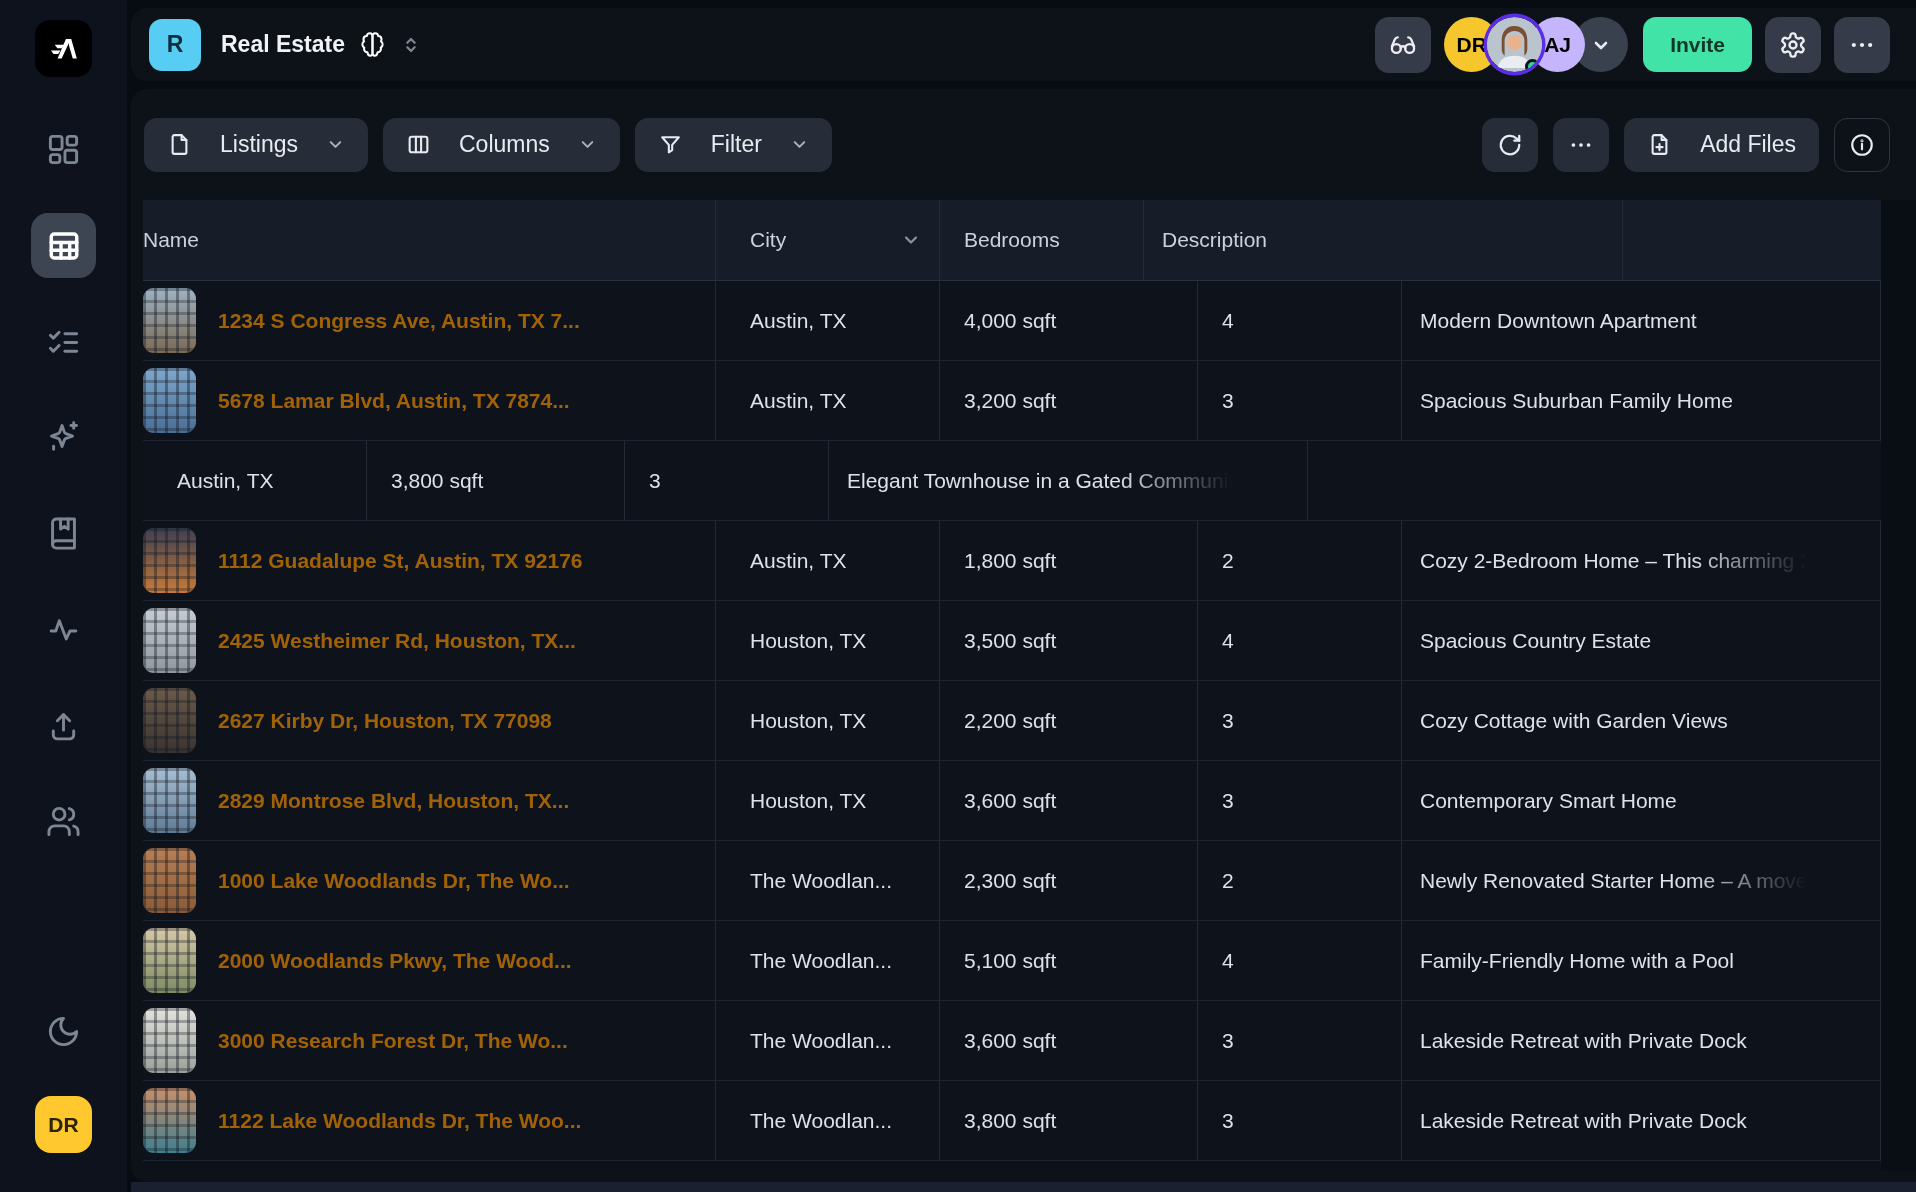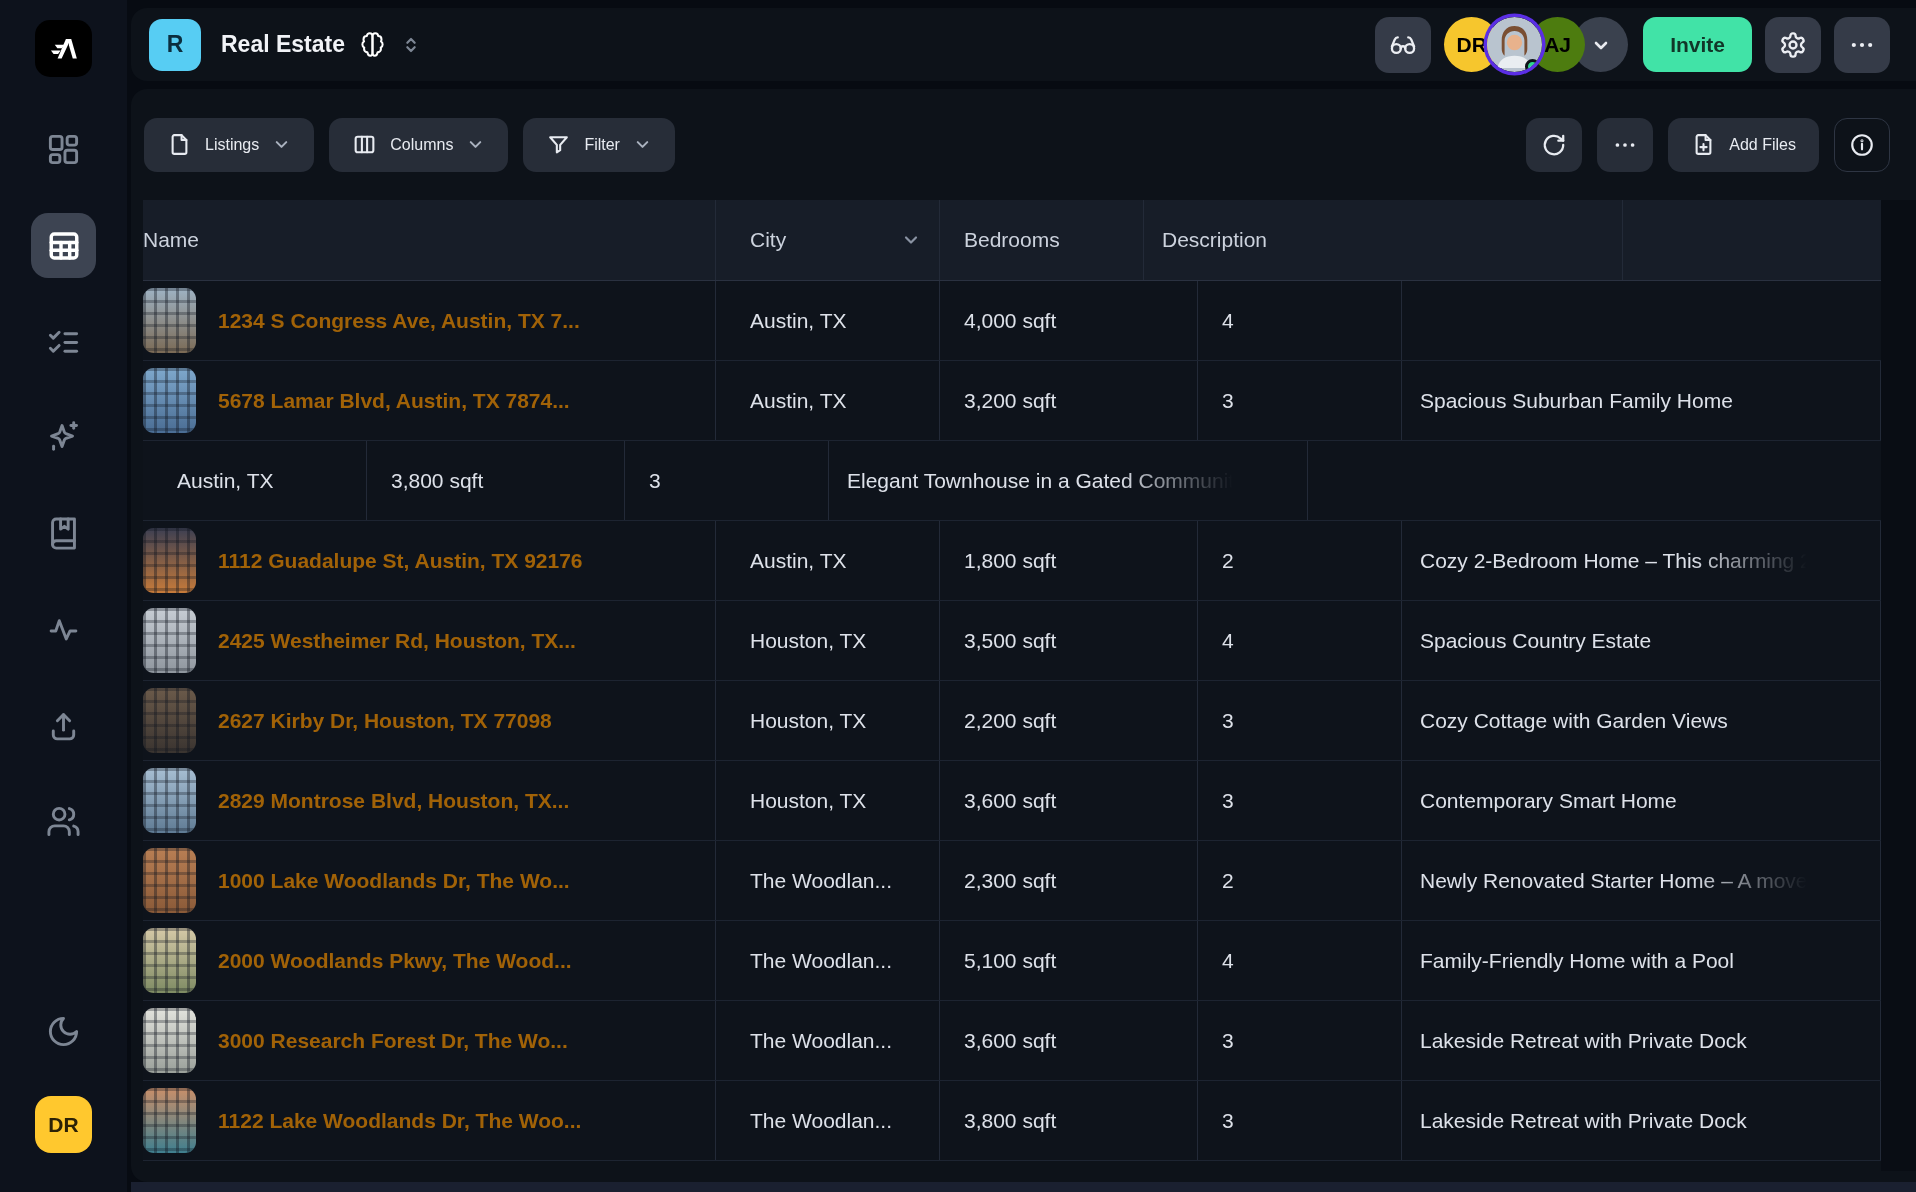--- a/index.html
+++ b/index.html
@@ -46,21 +46,21 @@
   .round-btn svg { width:24px; height:24px; }
   .invite-btn { height:55px; padding:0 27px; border:none; border-radius:13px; font-size:21px;
     font-weight:600; color:#113628; cursor:pointer; font-family:inherit; }
 
   
   #panel { position:absolute; left:131px; top:89px; width:1785px; height:1093px; background:#0d1219;
     border-radius:16px 0 0 16px; }
   #toolbar { position:absolute; left:0; top:0; width:100%; height:111px; display:flex;
     align-items:center; padding:0 26px 0 13px; gap:15px; }
   .tbtn { height:54px; background:#272d38; border:none; border-radius:13px; color:#e8ebf1;
-    display:flex; align-items:center; gap:13px; padding:0 23px; font-size:16px; font-weight:500;
+    display:flex; align-items:center; gap:28px; padding:0 23px; font-size:23px; font-weight:500;
     cursor:pointer; font-family:inherit; }
   .tbtn svg { width:25px; height:25px; }
   .tbtn .chev svg { width:19px; height:19px; color:#aab2bf; }
   .tool-right { margin-left:auto; display:flex; align-items:center; gap:15px; }
   .icobtn { width:56px; height:54px; background:#272d38; border:none; border-radius:13px;
     color:#e8ebf1; display:flex; align-items:center; justify-content:center; cursor:pointer; }
   .icobtn svg { width:26px; height:26px; }
   .info-btn { background:transparent; border:1.5px solid #2e3543; }
 
   
@@ -217,21 +217,21 @@
         <div class="av" style="z-index: 1; background: rgb(246, 198, 45);">DR</div>
         <div class="av av-ring" style="z-index:3">
           <svg viewBox="0 0 40 40" width="55" height="55">
             <circle cx="20" cy="20" r="20" fill="#b9c4cf"></circle>
             <path d="M20 6.5c-6.2 0-9.3 4.6-9.3 10.3v6.4c0 2 .8 3.7 2.1 4.9V17.3c0-4.1 3.1-7.2 7.2-7.2s7.2 3.1 7.2 7.2v10.8c1.3-1.2 2.1-2.9 2.1-4.9v-6.4c0-5.7-3.1-10.3-9.3-10.3z" fill="#7a4f33"></path>
             <circle cx="20" cy="18.5" r="5.6" fill="#e8b28c"></circle>
             <path d="M7.5 37c1.5-6.2 6.2-8.8 12.5-8.8S31 30.8 32.5 37z" fill="#e9edf1"></path>
           </svg>
           <span class="dot"></span>
         </div>
-        <div class="av" style="z-index: 2; background: #4d7c0f;">AJ</div>
+        <div class="av" style="z-index: 2; background: #c4b5fd;">AJ</div>
         <button class="round-btn" style="z-index:0">
           <span style="display:flex">
             <svg viewBox="0 0 24 24" width="24" height="24" fill="none" stroke="currentColor" stroke-width="2.6" stroke-linecap="round" stroke-linejoin="round">
                 <path d="m7 10 5 5 5-5"></path>
               </svg>
           </span>
         </button>
       </div>
 
       <button class="invite-btn" style="background: rgb(65, 227, 167);">Invite</button>
@@ -375,20 +375,23 @@
             </div>
             <div class="cell c-city">
               <span>Austin, TX</span>
             </div>
             <div class="cell c-size">
               <span>4,000 sqft</span>
             </div>
             <div class="cell c-bed">
               <span>4</span>
             </div>
+            <div class="cell c-desc">
+              <span>Modern Downtown Apartment</span>
+            </div>
           </div>
           <div class="trow">
             <div class="cell c-name">
               <span class="thumb" style="background: linear-gradient(rgb(127, 168, 204), rgb(74, 109, 148));">
                 <span class="win"></span>
               </span>
               <span class="nm">5678 Lamar Blvd, Austin, TX 7874...</span>
             </div>
             <div class="cell c-city">
               <span>Austin, TX</span>

